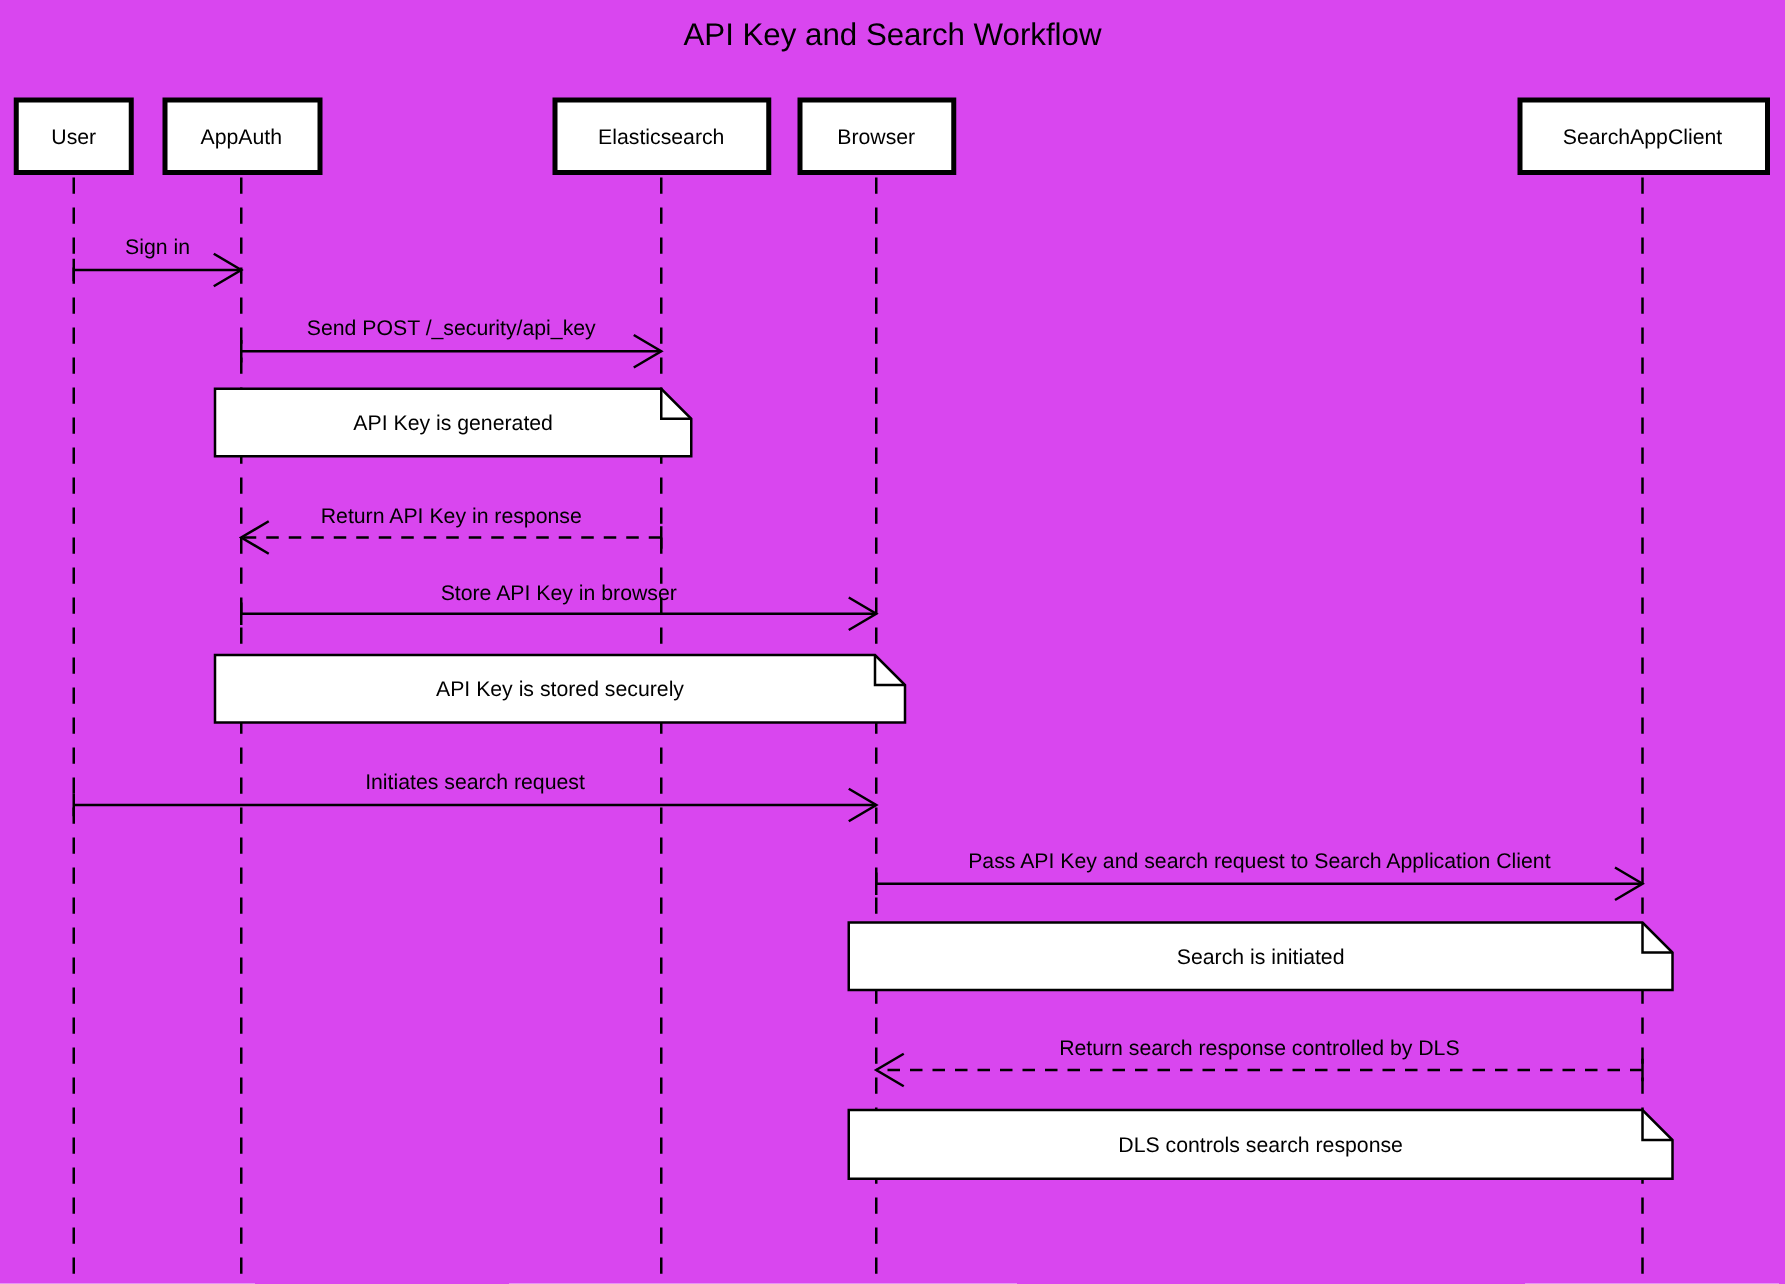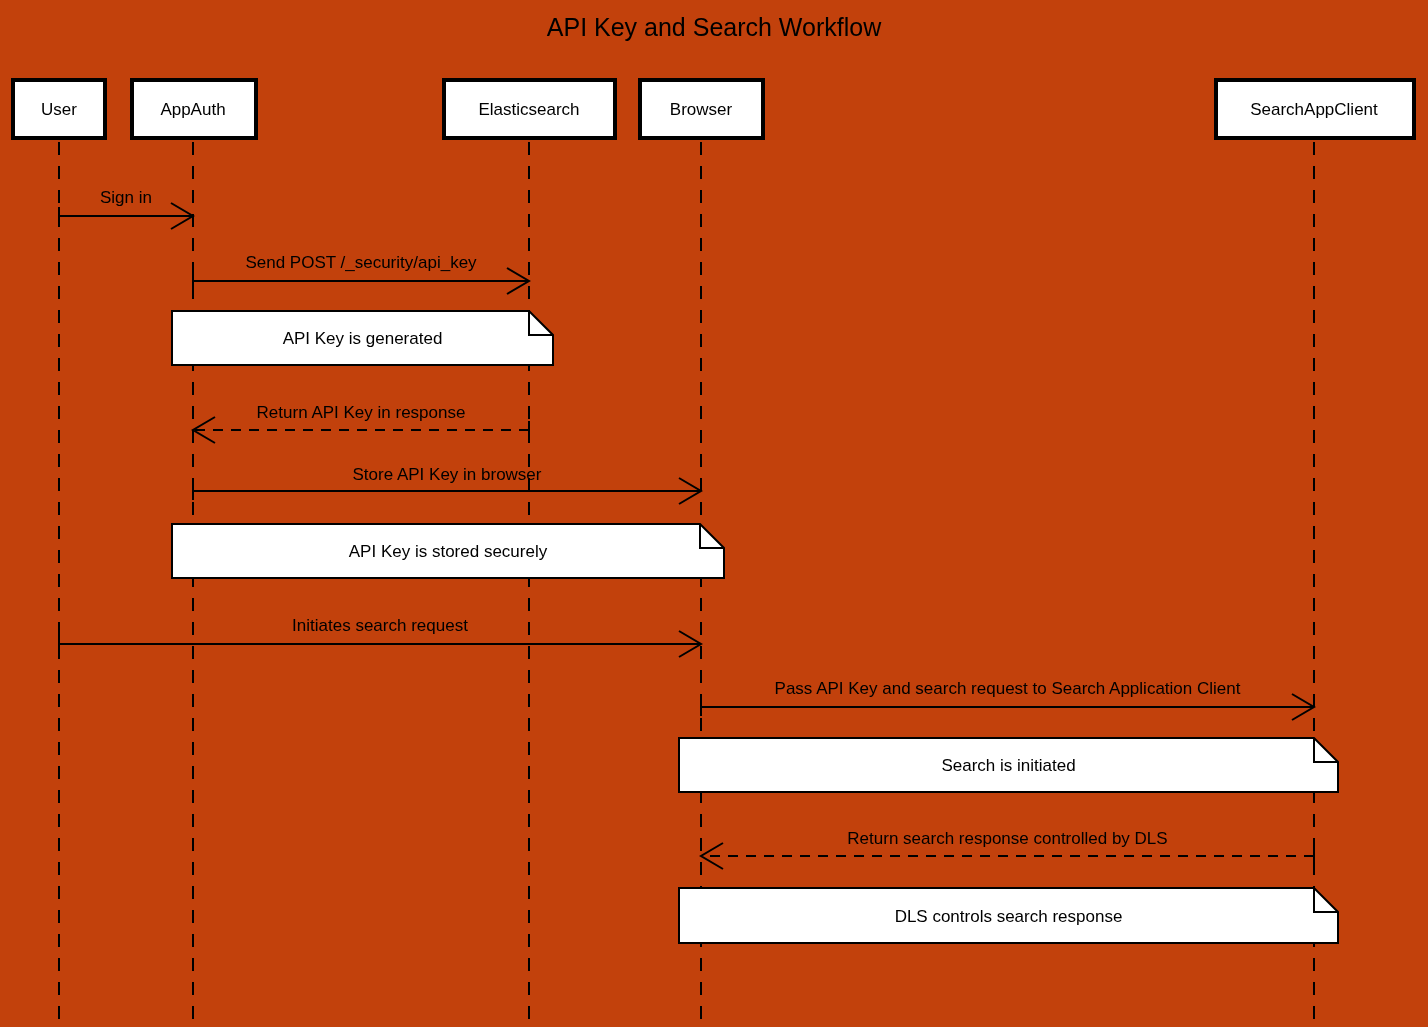--- a/index.html
+++ b/index.html
@@ -8,21 +8,21 @@
     background: #ffffff;
   }
   body {
     font-family: "Liberation Sans", sans-serif;
     color: #000000;
   }
   #canvas {
     position: relative;
     width: 1428px;
     height: 1027px;
-    background: #c2410c;
+    background: #d946ef;
     overflow: hidden;
     text-decoration: underline;
   }
   #diagram-svg {
     position: absolute;
     left: 0;
     top: 0;
   }
   .diagram-title {
     font-size: 25px;

